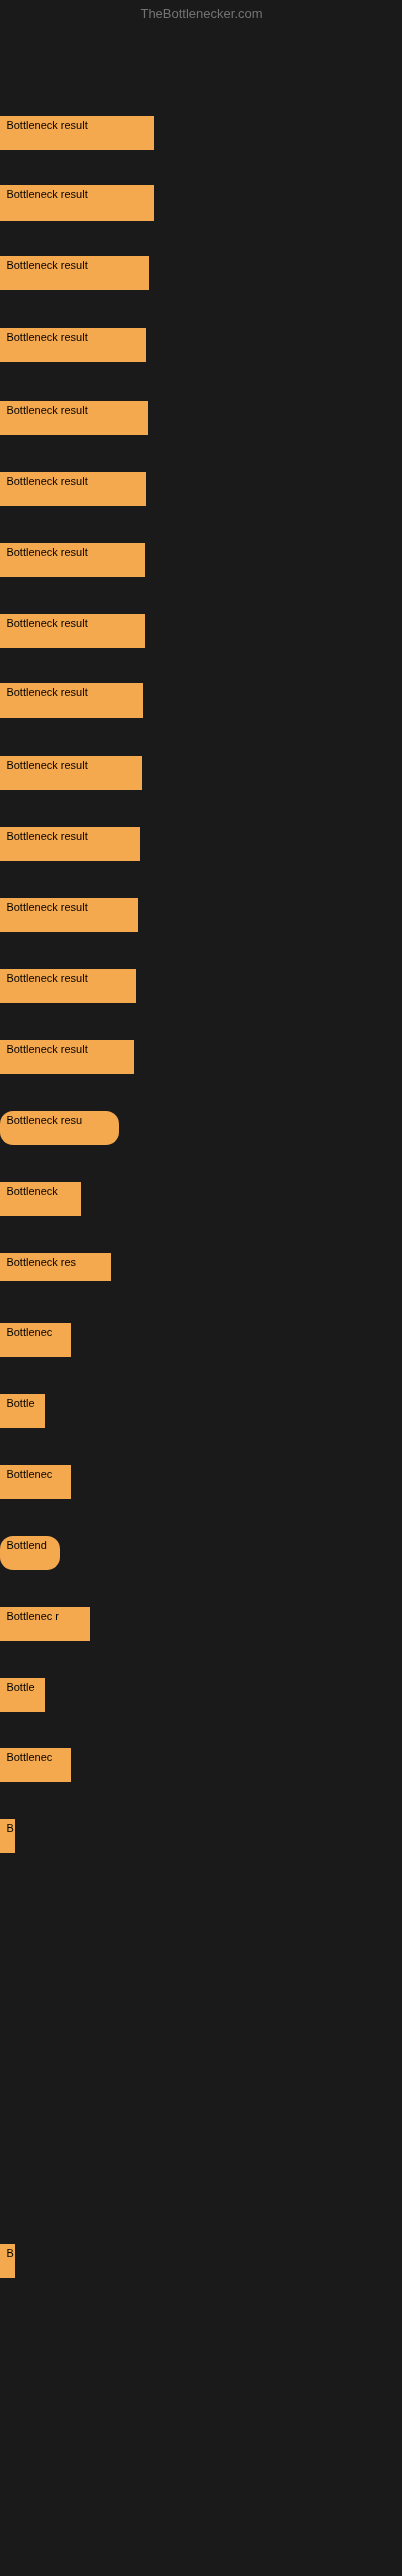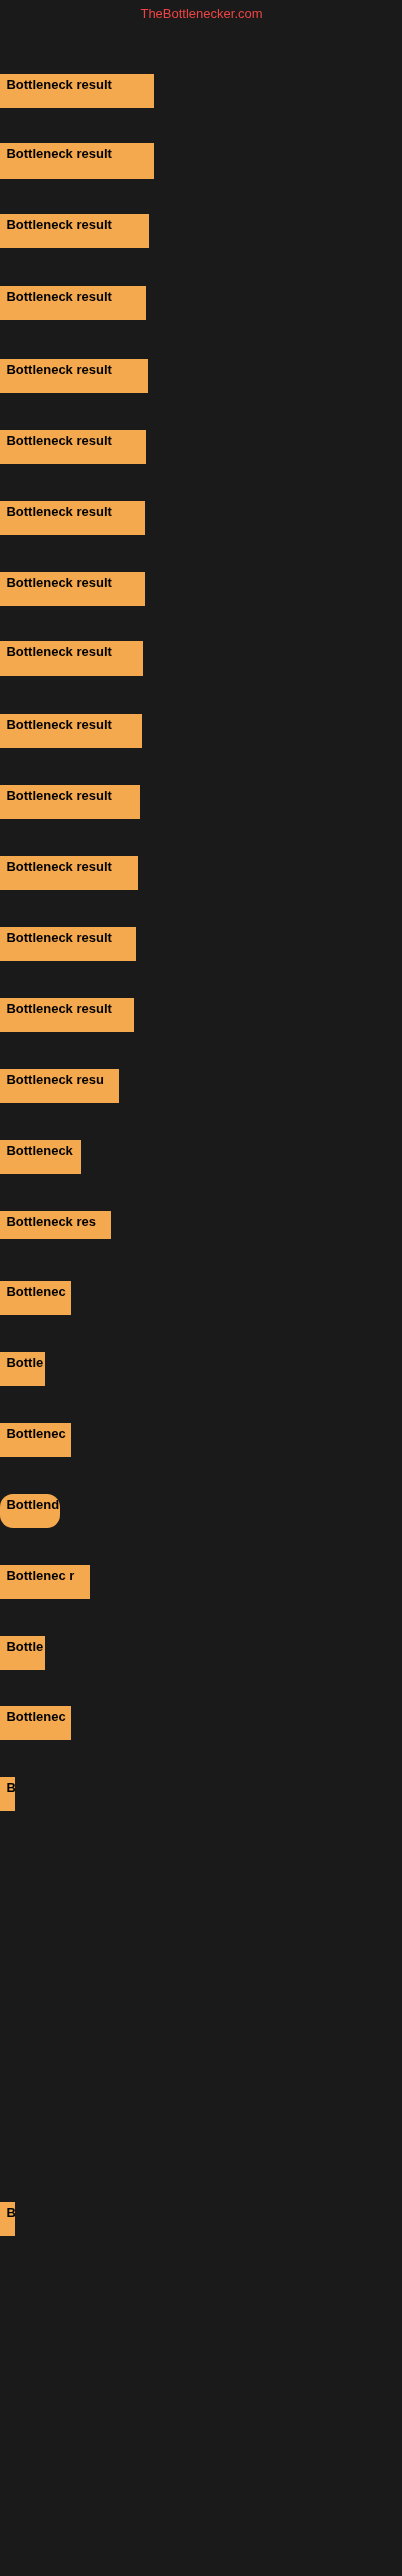--- a/index.html
+++ b/index.html
@@ -11,41 +11,42 @@
     body {
       width: 403px;
       min-height: 2576px;
       background-color: #1a1a1a;
       font-family: Arial, sans-serif;
       position: relative;
     }
 
     .site-title {
       text-align: center;
-      color: #ef4444;
+      color: #737373;
       font-size: 13px;
       padding: 6.4px 0;
       font-weight: normal;
     }
 
     .bottleneck-container {
       position: relative;
       width: 403px;
     }
 
     .bottleneck-item {
       position: absolute;
       left: 0;
       background-color: #f5a94e;
       color: #000000;
-      font-size: 13px;
-      font-weight: bold;
+      font-size: 11px;
+      font-weight: normal;
       padding: 3.2px 6.4px;
       white-space: nowrap;
       overflow: hidden;
+      margin-top: 42px;
     }
   </style>
 </head>
 <body>
 
 <div class="site-title">TheBottlenecker.com</div>
 
 <div class="bottleneck-container" id="items-container" style="height: 2560px; position: relative;">
 <div class="bottleneck-item" style="top: 46px; width: 154px; height: 34px;">Bottleneck result</div>
     <div class="bottleneck-item" style="top: 115px; width: 154px; height: 36px;">Bottleneck result</div>
@@ -54,21 +55,21 @@
     <div class="bottleneck-item" style="top: 331px; width: 148px; height: 34px;">Bottleneck result</div>
     <div class="bottleneck-item" style="top: 402px; width: 146px; height: 34px;">Bottleneck result</div>
     <div class="bottleneck-item" style="top: 473px; width: 145px; height: 34px;">Bottleneck result</div>
     <div class="bottleneck-item" style="top: 544px; width: 145px; height: 34px;">Bottleneck result</div>
     <div class="bottleneck-item" style="top: 613px; width: 143px; height: 35px;">Bottleneck result</div>
     <div class="bottleneck-item" style="top: 686px; width: 142px; height: 34px;">Bottleneck result</div>
     <div class="bottleneck-item" style="top: 757px; width: 140px; height: 34px;">Bottleneck result</div>
     <div class="bottleneck-item" style="top: 828px; width: 138px; height: 34px;">Bottleneck result</div>
     <div class="bottleneck-item" style="top: 899px; width: 136px; height: 34px;">Bottleneck result</div>
     <div class="bottleneck-item" style="top: 970px; width: 134px; height: 34px;">Bottleneck result</div>
-    <div class="bottleneck-item" style="top: 1041px; width: 119px; height: 34px;">Bottleneck resu</div>
+    <div class="bottleneck-item" style="top: 1041px; width: 119px; height: 34px; border-radius: 13px;">Bottleneck resu</div>
     <div class="bottleneck-item" style="top: 1112px; width: 81px; height: 34px;">Bottleneck</div>
     <div class="bottleneck-item" style="top: 1183px; width: 111px; height: 28px;">Bottleneck res</div>
     <div class="bottleneck-item" style="top: 1253px; width: 71px; height: 34px;">Bottlenec</div>
     <div class="bottleneck-item" style="top: 1324px; width: 45px; height: 34px;">Bottle</div>
     <div class="bottleneck-item" style="top: 1395px; width: 71px; height: 34px;">Bottlenec</div>
     <div class="bottleneck-item" style="top: 1466px; width: 60px; height: 34px; border-radius: 13px;">Bottlend</div>
     <div class="bottleneck-item" style="top: 1537px; width: 90px; height: 34px;">Bottlenec r</div>
     <div class="bottleneck-item" style="top: 1608px; width: 45px; height: 34px;">Bottle</div>
     <div class="bottleneck-item" style="top: 1678px; width: 71px; height: 34px;">Bottlenec</div>
     <div class="bottleneck-item" style="top: 1749px; width: 14.5px; height: 34px;">B</div>

